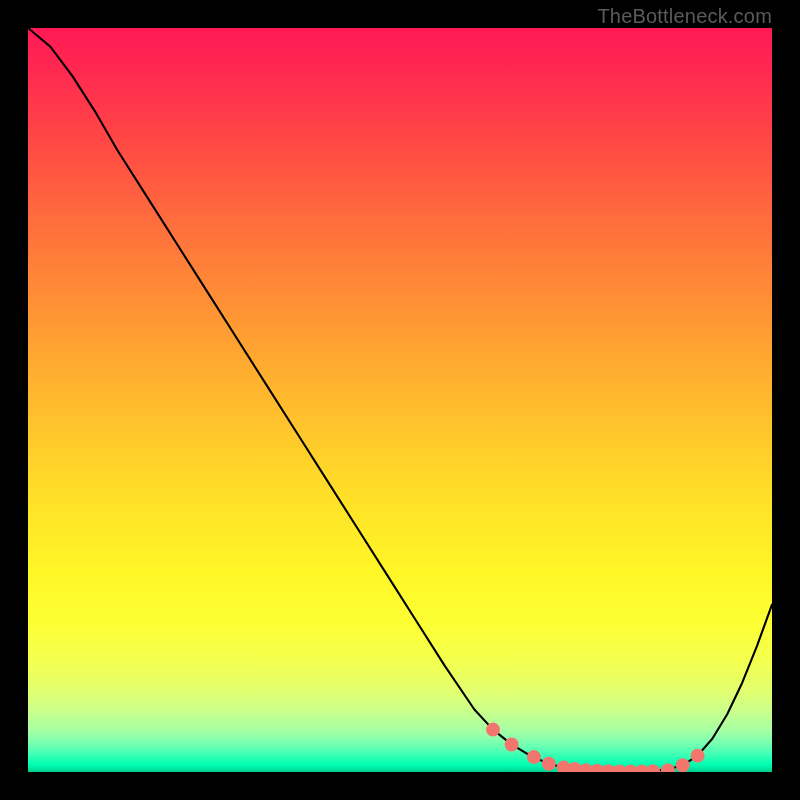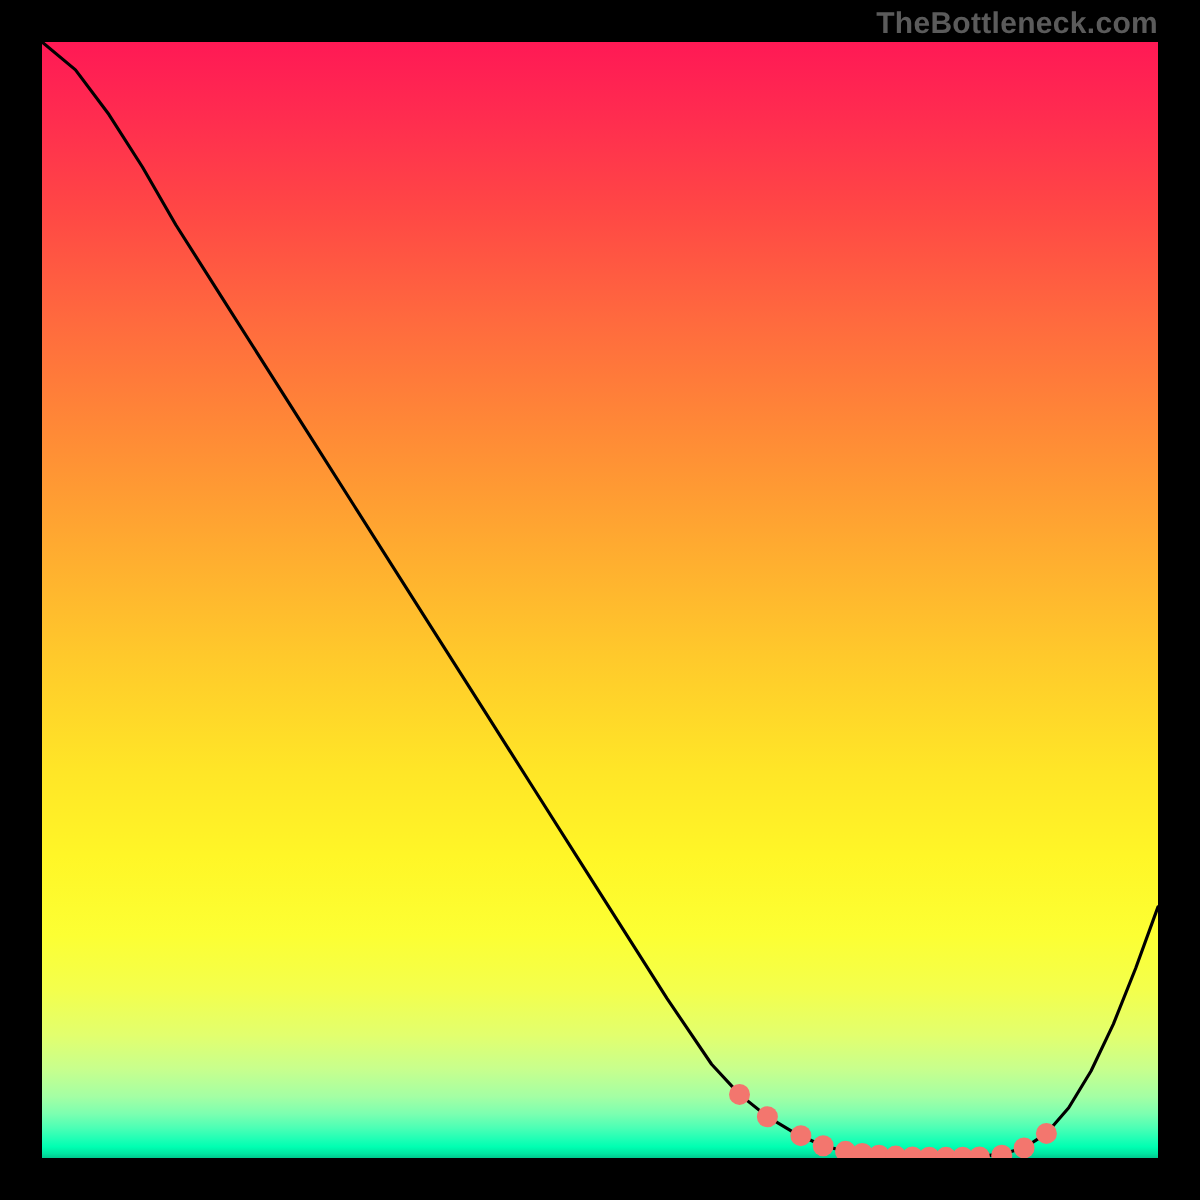--- a/index.html
+++ b/index.html
@@ -40,21 +40,21 @@
       #00e6a1 99.6%,
       #00c98e 100%
     );
   }
   .attribution {
     position: absolute;
     top: 5px;
     right: 28px;
     font-family: Arial, Helvetica, sans-serif;
     font-size: 20px;
-    font-weight: 700;
+    font-weight: 400;
     color: #5b5b5b;
     letter-spacing: 0.2px;
     z-index: 20;
   }
   svg.overlay {
     position: absolute;
     left: 0;
     top: 0;
     width: 744px;
     height: 744px;

